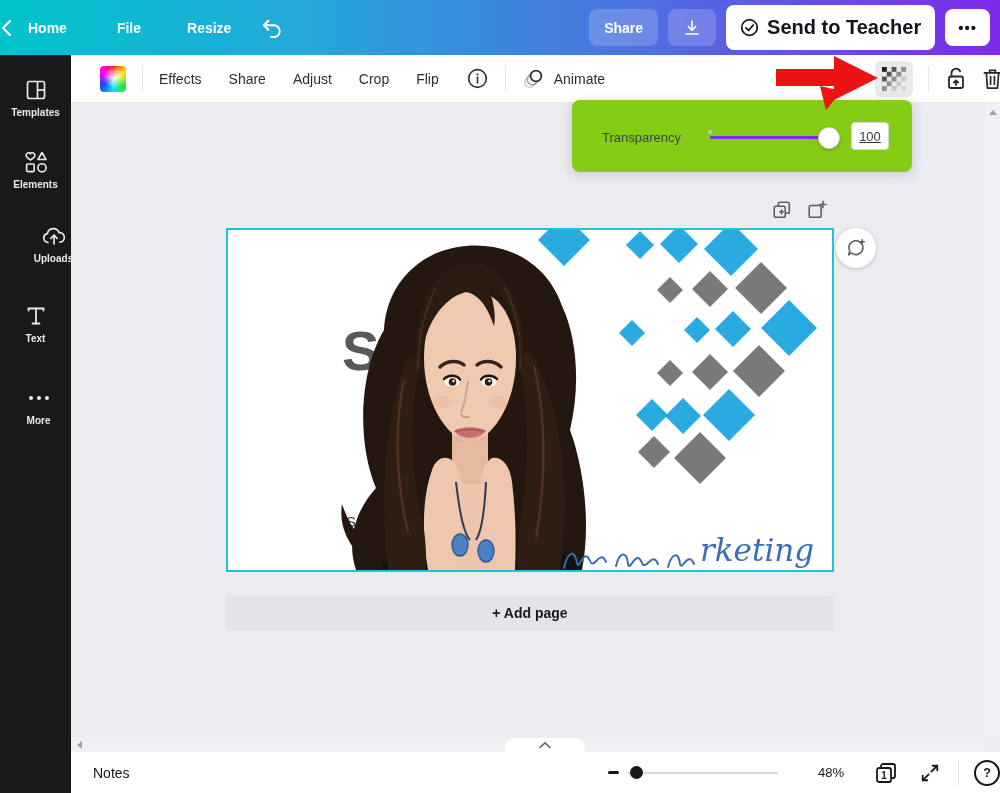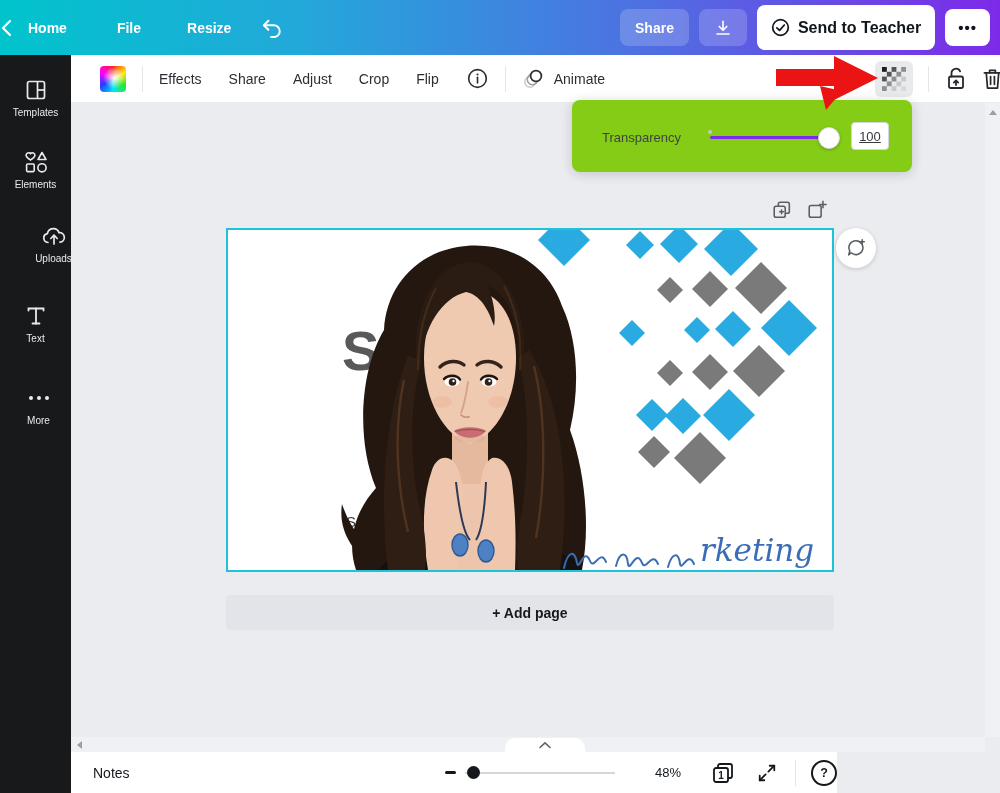--- a/index.html
+++ b/index.html
@@ -21,35 +21,35 @@
   .tb-resize{margin-left:46px;}
   .tb-undo{margin-left:30px;display:flex;align-items:center;}
   .topbar-right{display:flex;align-items:center;gap:10px;padding-right:10px;}
   .btn-translucent{
     background:rgba(255,255,255,0.18);border-radius:8px;height:37px;
     display:flex;align-items:center;justify-content:center;color:#fff;
     font-size:14px;font-weight:700;padding:0 15px;cursor:pointer;
   }
   .btn-white{
     background:#fff;border-radius:8px;height:37px;display:flex;align-items:center;
-    justify-content:center;color:#10161c;font-size:16px;font-weight:700;
+    justify-content:center;color:#10161c;font-size:20px;font-weight:700;
     padding:4px 14px;cursor:pointer;gap:8px;
   }
   .btn-dots{letter-spacing:1px;font-size:15px;padding:0 13px;}
   
   .sidebar{
     position:absolute;left:0;top:55px;width:71px;height:738px;background:#18191b;
     display:flex;flex-direction:column;align-items:center;z-index:20;
   }
   .side-item{
     width:71px;display:flex;flex-direction:column;align-items:center;
     cursor:pointer;color:#e9eaec;
   }
   .side-item .si-icon{height:24px;display:flex;align-items:center;justify-content:center;}
-  .side-item .si-label{font-size:10px;font-weight:400;margin-top:5px;color:#e9eaec;}
+  .side-item .si-label{font-size:10px;font-weight:700;margin-top:5px;color:#e9eaec;}
   .si-templates{margin-top:23px;}
   .si-elements{margin-top:32px;}
   .si-uploads{margin-top:34px;margin-left:36px;}
   .si-text{margin-top:40px;}
   .si-more{margin-top:42px;padding-left:6px;}
   
   .toolbar{
     position:absolute;left:71px;top:55px;width:929px;height:47px;background:#fff;
     border-bottom:1px solid #e9ebee;display:flex;align-items:center;
     justify-content:space-between;z-index:25;padding-left:16px;
@@ -128,21 +128,21 @@
   }
   .tp-value{
     position:absolute;left:279px;top:22px;width:36px;height:26px;border:1px solid #d4d6d9;
     border-radius:4px;display:flex;align-items:center;justify-content:center;
     font-size:13px;color:#37393c;cursor:text;background:#fff;text-decoration:underline;
   }
   
   .red-arrow{position:absolute;left:768px;top:50px;z-index:45;pointer-events:none;}
   
   .bottombar{
-    position:absolute;left:71px;bottom:0;width:766px;height:41px;background:#fff;
+    position:absolute;left:71px;bottom:0;width:929px;height:41px;background:#fff;
     display:flex;align-items:center;z-index:10;
   }
   .bb-notes{font-size:14px;color:#14181c;margin-left:22px;cursor:pointer;}
   .bb-right{margin-left:auto;display:flex;align-items:center;padding-right:0;}
   .bb-minus{width:11px;height:2.5px;background:#14181c;border-radius:2px;cursor:pointer;}
   .bb-track{position:relative;width:150px;height:2px;background:#d4d6da;margin-left:9px;cursor:pointer;}
   .bb-handle{position:absolute;left:2px;top:-5.5px;width:13px;height:13px;border-radius:50%;background:#14181c;cursor:pointer;}
   .bb-zoom{font-size:13px;color:#14181c;margin-left:34px;min-width:32px;text-align:right;}
   .bb-pages{margin-left:30px;cursor:pointer;display:flex;}
   .bb-expand{margin-left:22px;cursor:pointer;display:flex;}

